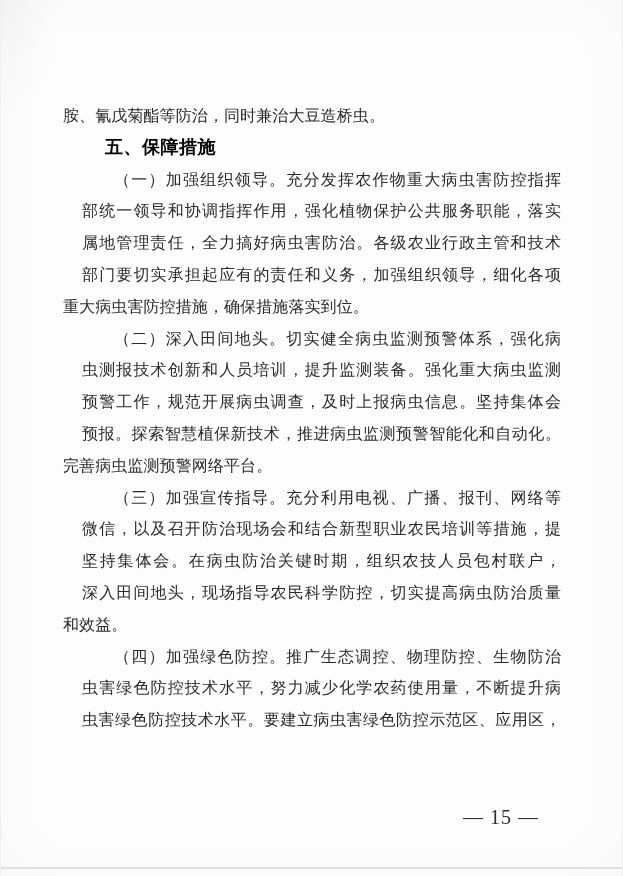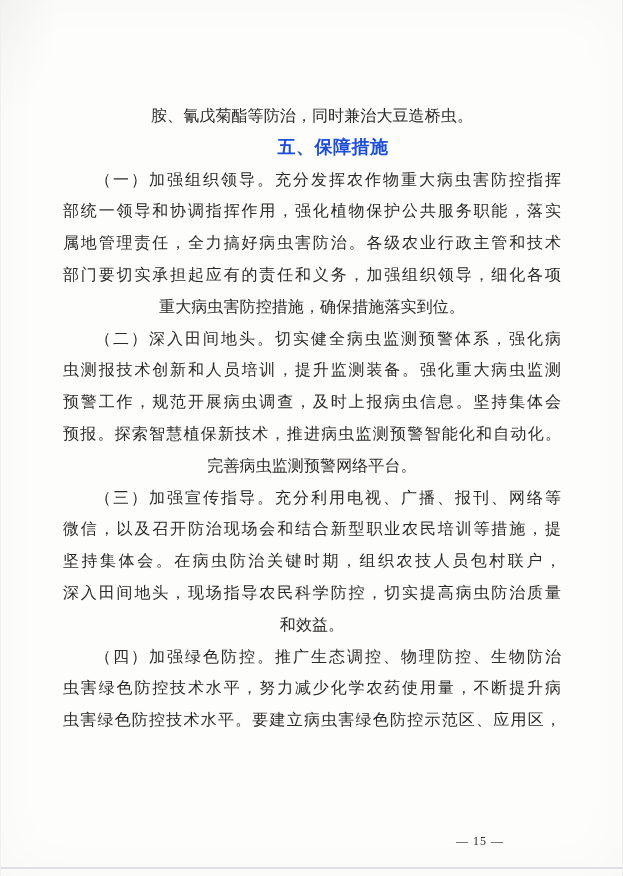--- a/index.html
+++ b/index.html
@@ -26,47 +26,48 @@
     left: 62px;
     width: 498px;
   }
   .line {
     height: 31.8px;
     line-height: 31.8px;
     font-size: 16px;
     letter-spacing: 0.1px;
     white-space: nowrap;
     color: #2d2b29;
-    text-align: center;
   }
   .j {
     white-space: normal;
     text-align: justify;
     text-align-last: justify;
     text-justify: inter-character;
+    margin-left: 19px;
   }
   .ind {
     text-indent: 2em;
   }
   .h {
     font-family: "Liberation Sans", "DejaVu Sans", sans-serif;
     font-weight: 700;
     font-size: 18px;
     text-indent: 42px;
     letter-spacing: 0.5px;
-    color: #1d4ed8;
+    color: #000000;
   }
   .page-number {
     position: absolute;
-    top: 828px;
+    top: 804px;
     left: 455px;
     width: 90px;
     height: 26px;
     line-height: 26px;
-    font-size: 12px;
+    text-align: center;
+    font-size: 20px;
     letter-spacing: 1px;
     color: #2d2b29;
   }
   .scan-edge-bottom {
     position: absolute;
     left: 0;
     top: 867px;
     width: 100%;
     height: 2px;
     background: #d9dbe1;

